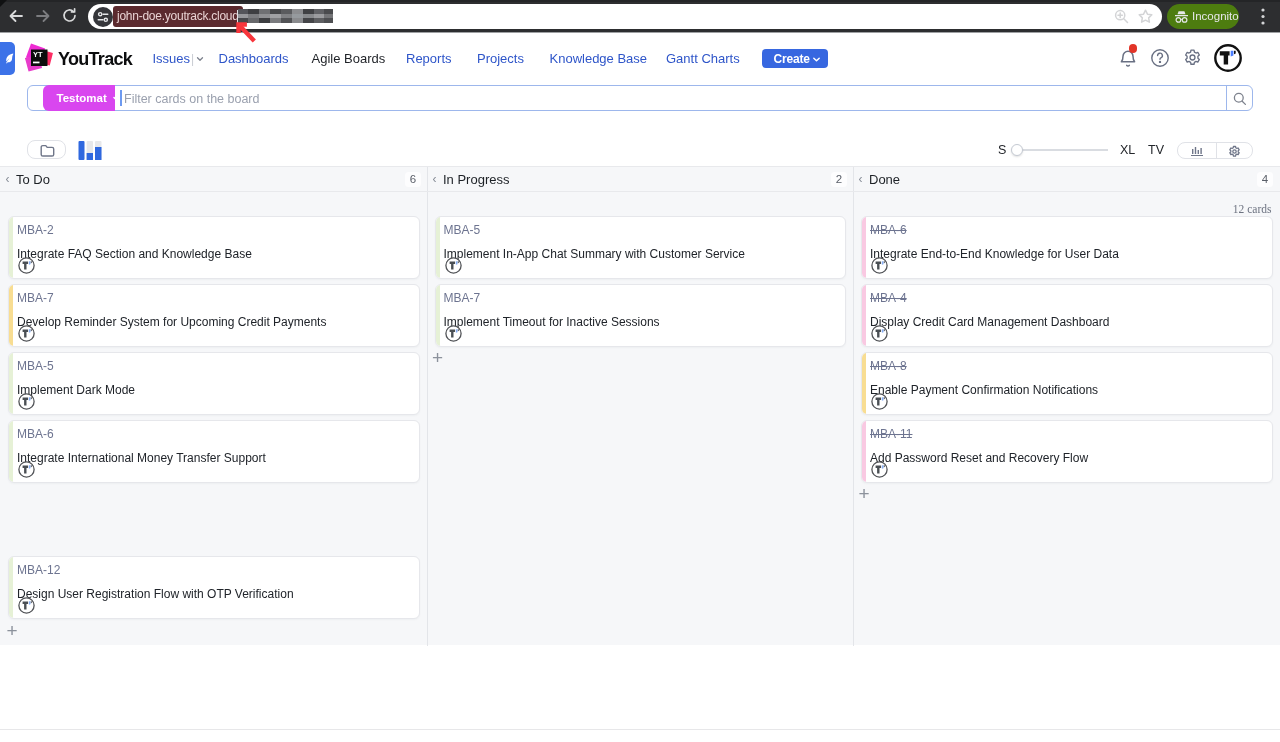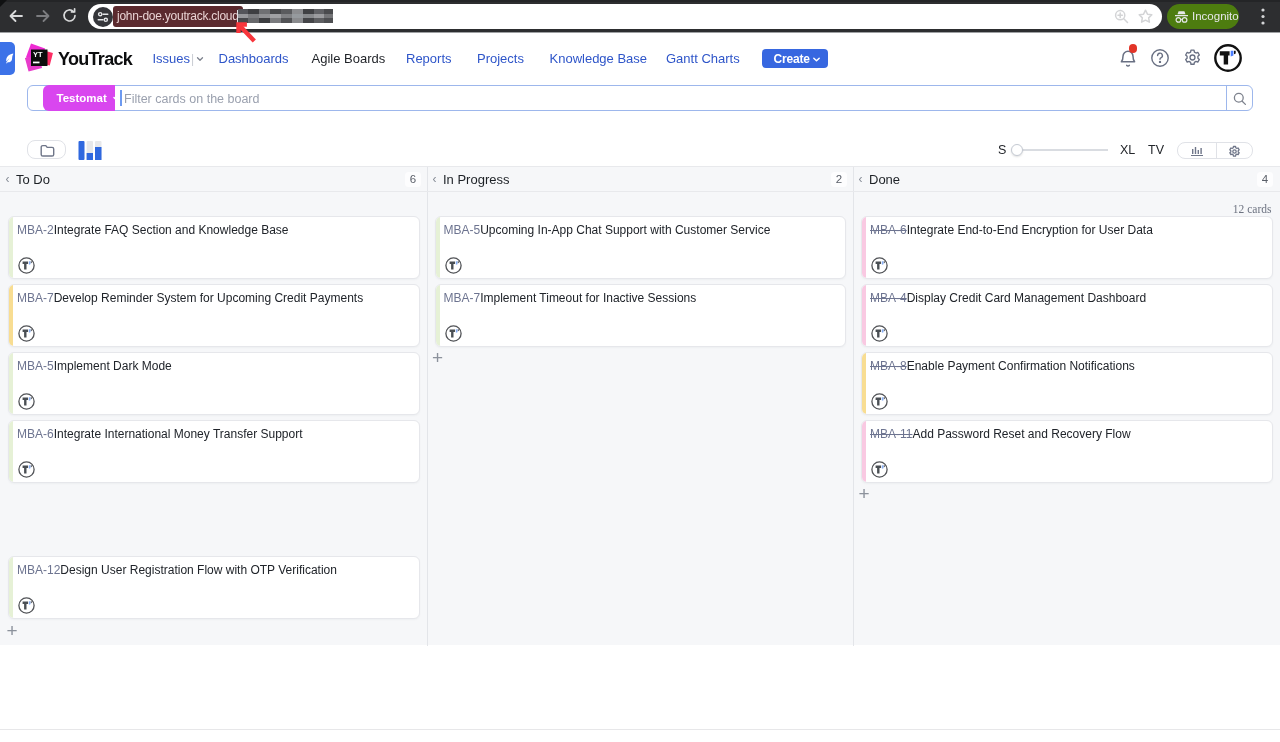--- a/index.html
+++ b/index.html
@@ -39,21 +39,21 @@
 .chev { color:#878c97; font-size:12px; }
 .colname { font-size:13px; color:#1d2126; }
 .badge { position:absolute; top:5px; width:16px; height:15px; background:#fdfdfe; border-radius:3.5px; font-size:11.5px; color:#595e68; text-align:center; line-height:15px; }
 #cardcount { position:absolute; right:8.5px; top:36px; font-size:11.5px; color:#6d7381;font-family:Liberation Serif, serif; }
 
 .card { position:absolute; width:411.5px; height:63px; background:#fff; border:1px solid #e6e7eb; border-radius:6px; box-shadow:0 1px 2px rgba(30,40,60,0.04); overflow:hidden; }
 .stripe { position:absolute; left:0; top:0; bottom:0; width:4px; }
 .s-green { background:#e6f1d6; }
 .s-yellow { background:#f8dd92; }
 .s-pink { background:#f9c9e2; }
-.crow { position:absolute; left:8px; top:5.5px; display:flex; white-space:nowrap; }
+.crow { position:absolute; left:8px; top:5.5px; display:flex; gap:10px; white-space:nowrap;flex-direction:column; }
 .cid { font-size:12px; color:#6d7490; }
 .done .cid { text-decoration:line-through; }
 .ctitle { font-size:12px; color:#20242a; }
 .cav { position:absolute; left:9px; top:40px; width:17px; height:17px; }
 .plus { position:absolute; font-size:19px; color:#8c929c; font-weight:normal; }
 #bottomline { position:absolute; left:0; top:729px; width:1280px; height:1px; background:#e7e7e9; }
 </style>
 </head>
 <body>
 <div id="page">
@@ -330,21 +330,21 @@
           <circle cx="8.5" cy="8.5" r="7.6" fill="#fff" stroke="#515357" stroke-width="1.3"></circle>
           <path d="M4.6 4.6h5.5v2.5H8.5V12.4H6.1V7.1H4.6z" fill="#4a4f54"></path>
           <path d="M10.9 4.3h1.6v2.9l-1.6.6z" fill="#86aef5"></path>
           <path d="M12.8 4.3h1v1.6l-1 .4z" fill="#4a4f54"></path>
         </svg>
     </div>
     <div class="card" style="left:434.5px;top:49px">
       <div class="stripe s-green"></div>
       <div class="crow">
           <span class="cid">MBA-5</span>
-          <span class="ctitle">Upcoming In-App Chat Support with Customer Service</span>
+          <span class="ctitle">Implement In-App Chat Summary with Customer Service</span>
         </div>
       <svg class="cav" viewBox="0 0 17 17">
           <circle cx="8.5" cy="8.5" r="7.6" fill="#fff" stroke="#515357" stroke-width="1.3"></circle>
           <path d="M4.6 4.6h5.5v2.5H8.5V12.4H6.1V7.1H4.6z" fill="#4a4f54"></path>
           <path d="M10.9 4.3h1.6v2.9l-1.6.6z" fill="#86aef5"></path>
           <path d="M12.8 4.3h1v1.6l-1 .4z" fill="#4a4f54"></path>
         </svg>
     </div>
     <div class="card" style="left:434.5px;top:117px">
       <div class="stripe s-green"></div>
@@ -356,21 +356,21 @@
           <circle cx="8.5" cy="8.5" r="7.6" fill="#fff" stroke="#515357" stroke-width="1.3"></circle>
           <path d="M4.6 4.6h5.5v2.5H8.5V12.4H6.1V7.1H4.6z" fill="#4a4f54"></path>
           <path d="M10.9 4.3h1.6v2.9l-1.6.6z" fill="#86aef5"></path>
           <path d="M12.8 4.3h1v1.6l-1 .4z" fill="#4a4f54"></path>
         </svg>
     </div>
     <div class="card done" style="left:861px;top:49px">
       <div class="stripe s-pink"></div>
       <div class="crow">
           <span class="cid">MBA-6</span>
-          <span class="ctitle">Integrate End-to-End Encryption for User Data</span>
+          <span class="ctitle">Integrate End-to-End Knowledge for User Data</span>
         </div>
       <svg class="cav" viewBox="0 0 17 17">
           <circle cx="8.5" cy="8.5" r="7.6" fill="#fff" stroke="#515357" stroke-width="1.3"></circle>
           <path d="M4.6 4.6h5.5v2.5H8.5V12.4H6.1V7.1H4.6z" fill="#4a4f54"></path>
           <path d="M10.9 4.3h1.6v2.9l-1.6.6z" fill="#86aef5"></path>
           <path d="M12.8 4.3h1v1.6l-1 .4z" fill="#4a4f54"></path>
         </svg>
     </div>
     <div class="card done" style="left:861px;top:117px">
       <div class="stripe s-pink"></div>

